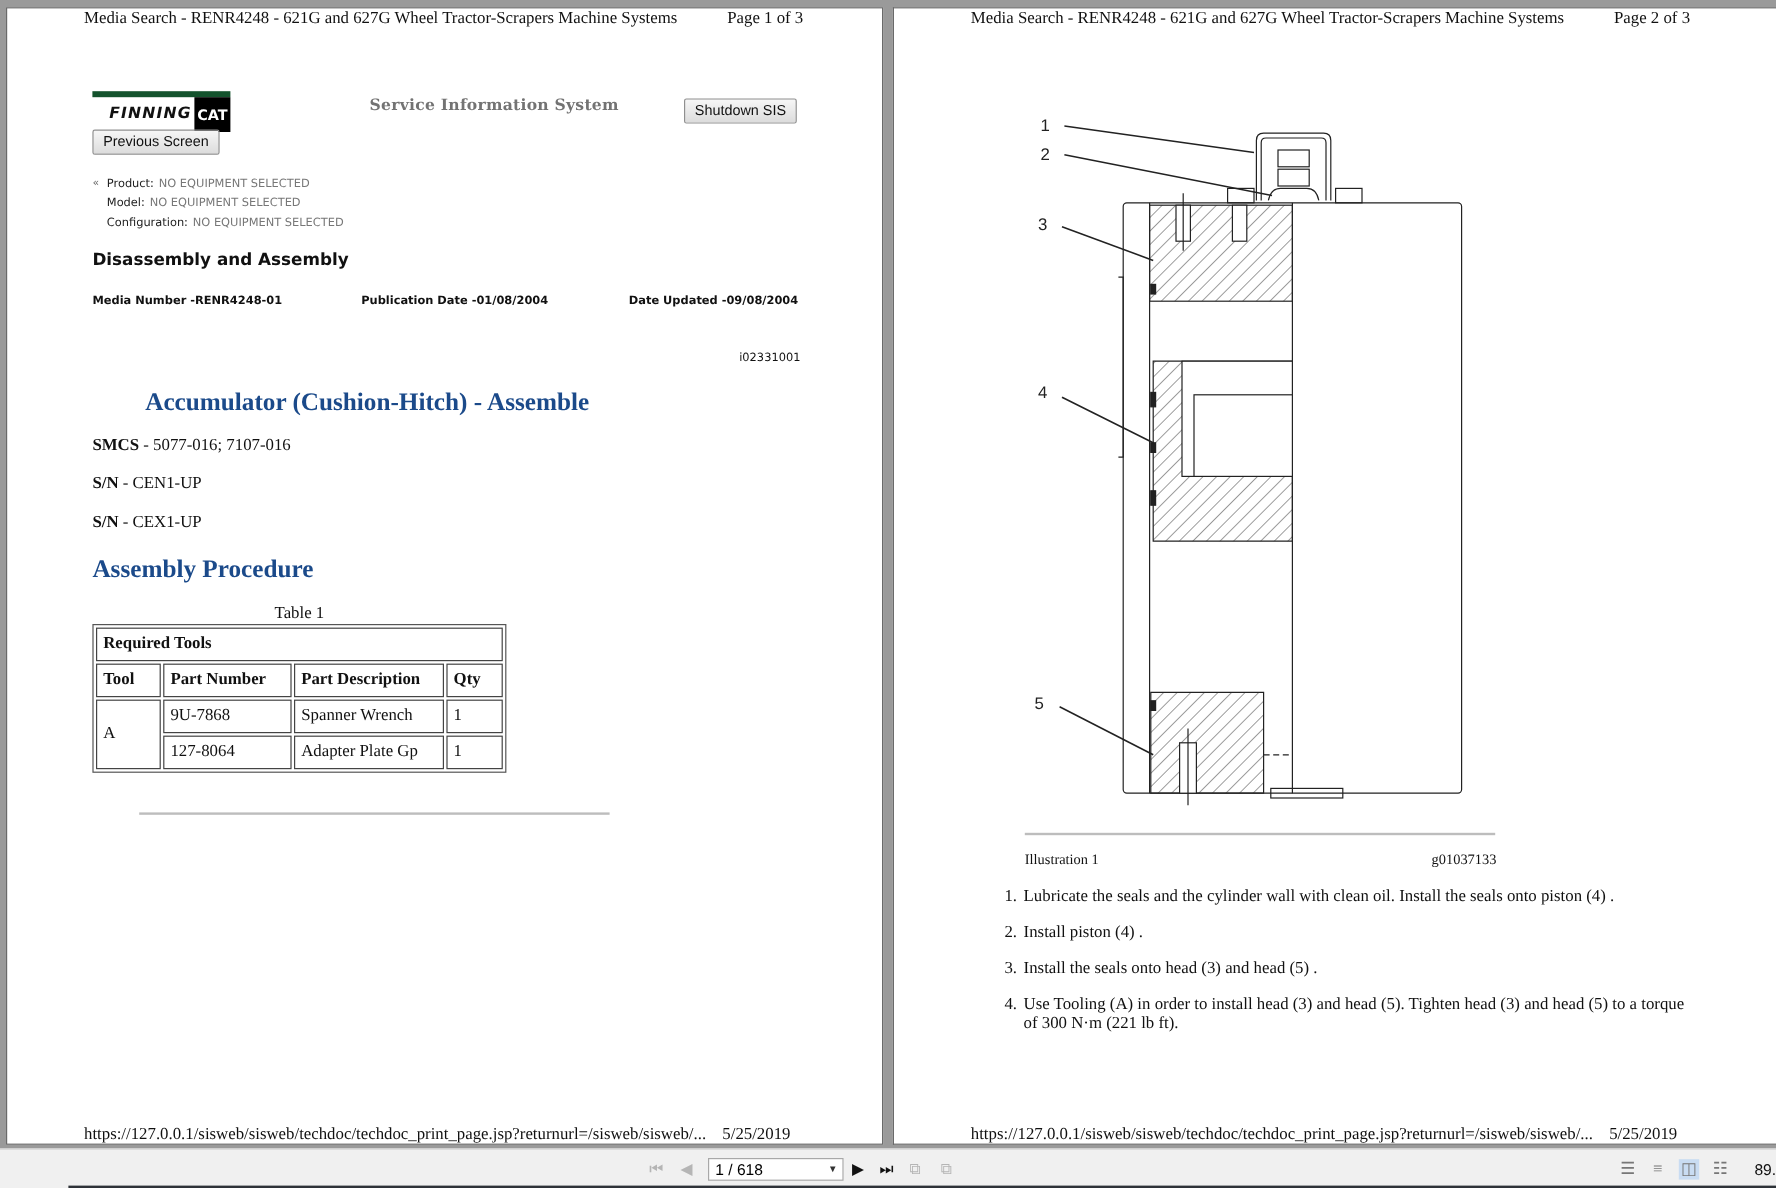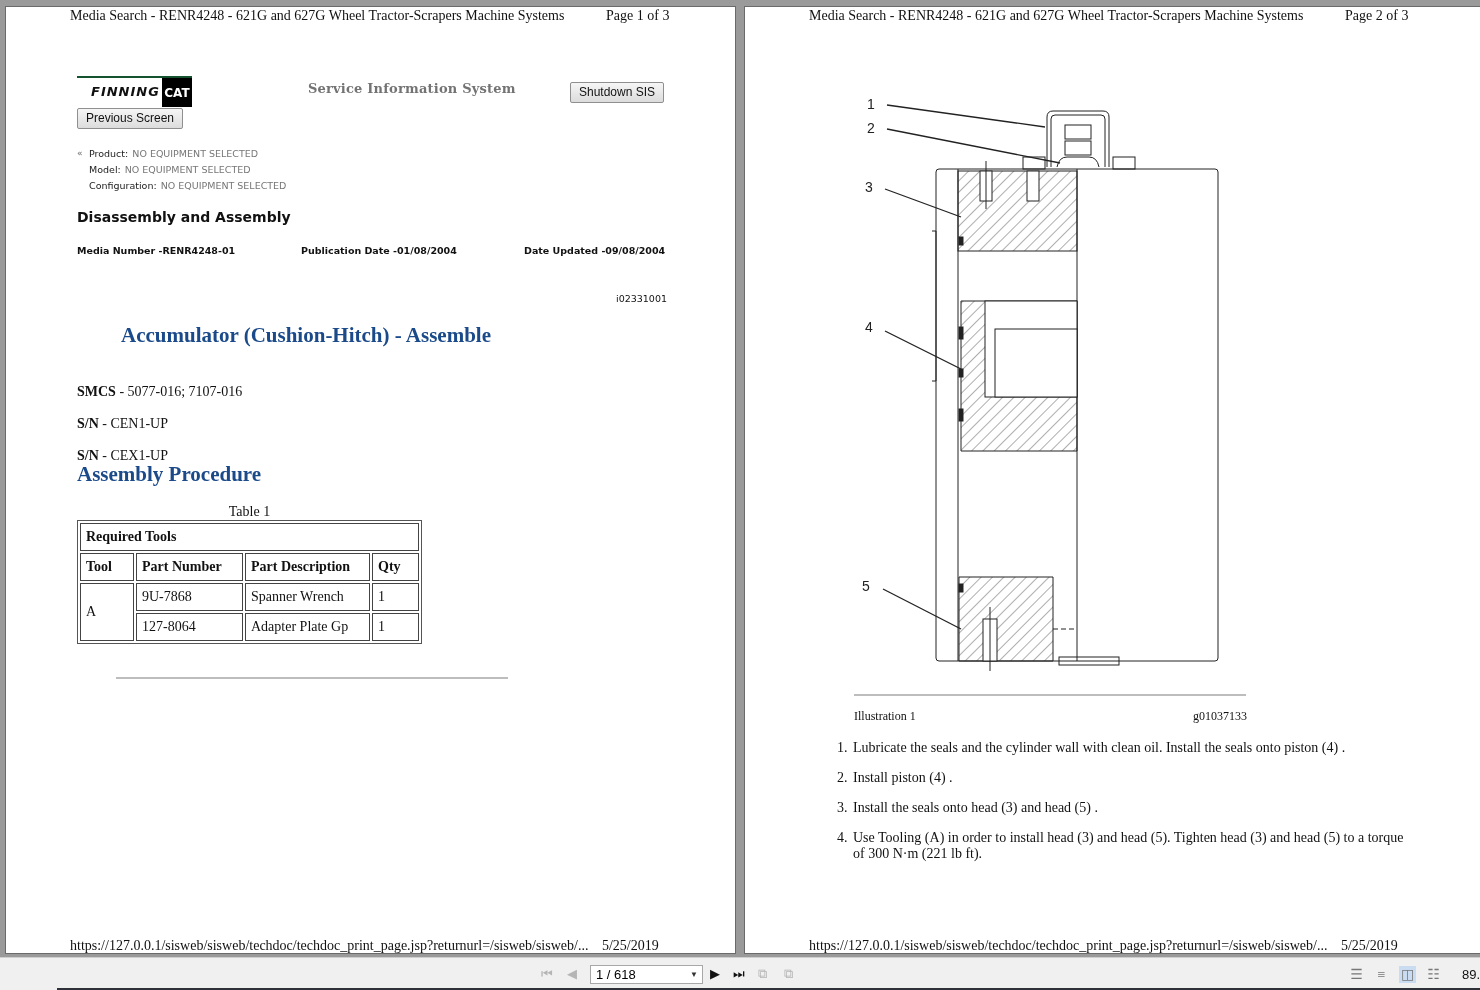--- a/index.html
+++ b/index.html
@@ -15,21 +15,21 @@
   #page1 { left:5px; width:731px; }
   #page2 { left:744px; width:736px; border-right:none; }
 
   .hdr {
     position:absolute; top:1px; font-size:14px; color:#111; white-space:nowrap;
   }
   .hdr .pg { position:absolute; }
   .ftr { position:absolute; top:931px; font-size:14px; color:#111; white-space:nowrap; }
 
   
-  .logo-box { position:absolute; left:71px; top:69px; width:115px; height:29px; border-top:2px solid #14532d; }
+  .logo-box { position:absolute; left:71px; top:69px; width:115px; height:29px; border-top:5px solid #14532d; }
   .finning { position:absolute; left:14px; top:6px; font-family:"DejaVu Sans", sans-serif; font-weight:bold; font-style:italic; font-size:13px; letter-spacing:1px; color:#111; }
   .cat { position:absolute; right:0; top:0; width:30px; height:29px; background:#000; color:#fff; font-family:"DejaVu Sans", sans-serif; font-weight:bold; font-size:12px; display:flex; align-items:center; justify-content:center; }
   .sis-title { position:absolute; left:302px; top:74px; font-family:"DejaVu Serif", serif; font-weight:900; font-size:13px; color:#737373; letter-spacing:0.2px; }
   .btn {
     position:absolute; font-family:"Liberation Sans", sans-serif; font-size:12px; color:#111;
     background:linear-gradient(#f6f6f6,#dcdcdc); border:1px solid #8f8f8f; border-radius:2px;
     padding:2px 8px; box-sizing:border-box; height:21px; line-height:15px;
   }
   #shutdown { left:564px; top:75px; }
   #prevscreen { left:71px; top:101px; }
@@ -39,21 +39,21 @@
   .equip .arrow { position:absolute; left:0; color:#666; font-size:9px; }
 
   .doc-h1 { position:absolute; left:71px; top:202px; font-family:"DejaVu Sans", sans-serif; font-weight:bold; font-size:14px; color:#111; }
   .doc-h2 { position:absolute; left:71px; top:219px; font-family:"DejaVu Sans", sans-serif; font-weight:bold; font-size:12.5px; color:#111; }
   .doc-meta { position:absolute; top:238px; font-family:"DejaVu Sans", sans-serif; font-weight:bold; font-size:9.5px; color:#111; white-space:nowrap; }
   .doc-id { position:absolute; left:610px; top:286px; font-family:"DejaVu Sans", sans-serif; font-size:9.5px; color:#111; }
 
   .blue-h { position:absolute; left:71px; color:#1b4a8a; font-weight:bold; font-family:"Liberation Serif", serif; }
   #title-main { top:316px; font-size:21px;margin-left:44px; }
   #title-proc { top:455px; font-size:21px; }
-  .field { position:absolute; left:71px; font-size:14px; color:#111;margin-top:20px; }
+  .field { position:absolute; left:71px; font-size:14px; color:#111; }
   .field b { font-weight:bold; }
 
   .table-cap { position:absolute; left:71px; width:345px; top:497px; text-align:center; font-size:14px; color:#111; }
   table.tools {
     position:absolute; left:71px; top:513px; border:1px solid #555; border-collapse:separate; border-spacing:2px;
     font-size:14px; color:#111; width:345px;
   }
   table.tools td, table.tools th { border:1px solid #444; padding:3px 5px; text-align:left; height:20px; }
   table.tools th { font-weight:bold; }
   table.tools .center { text-align:left; }

